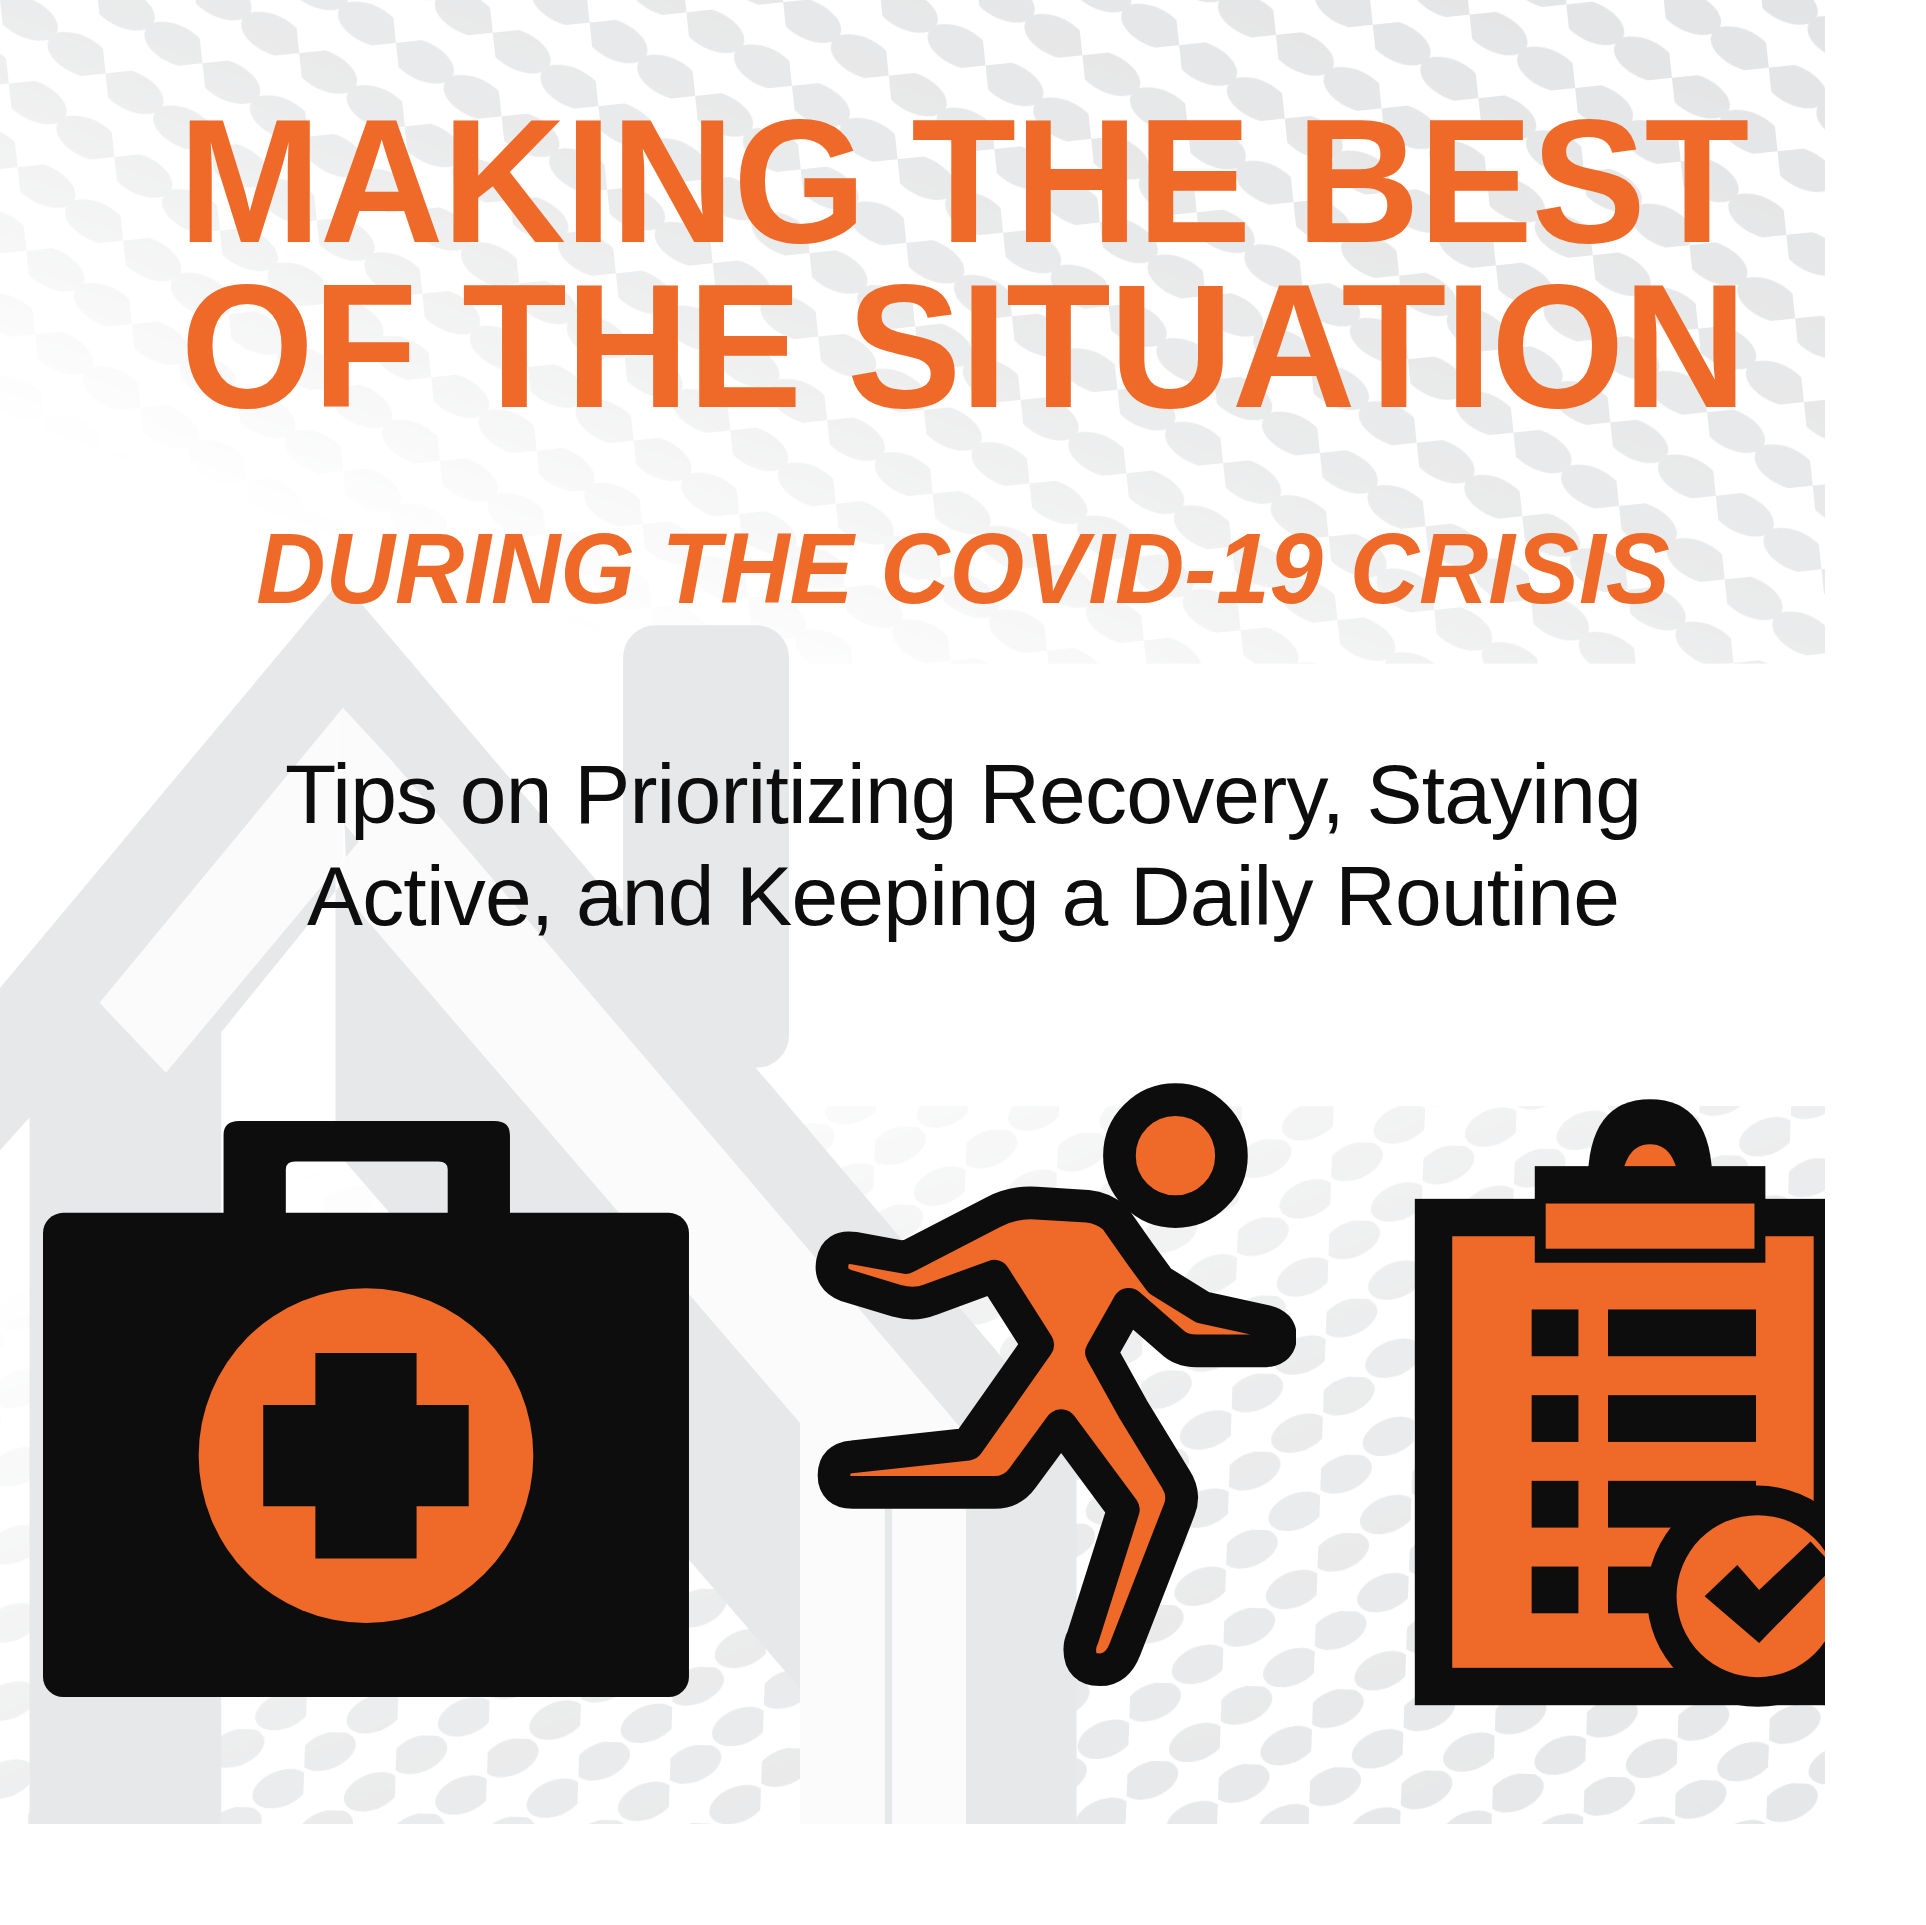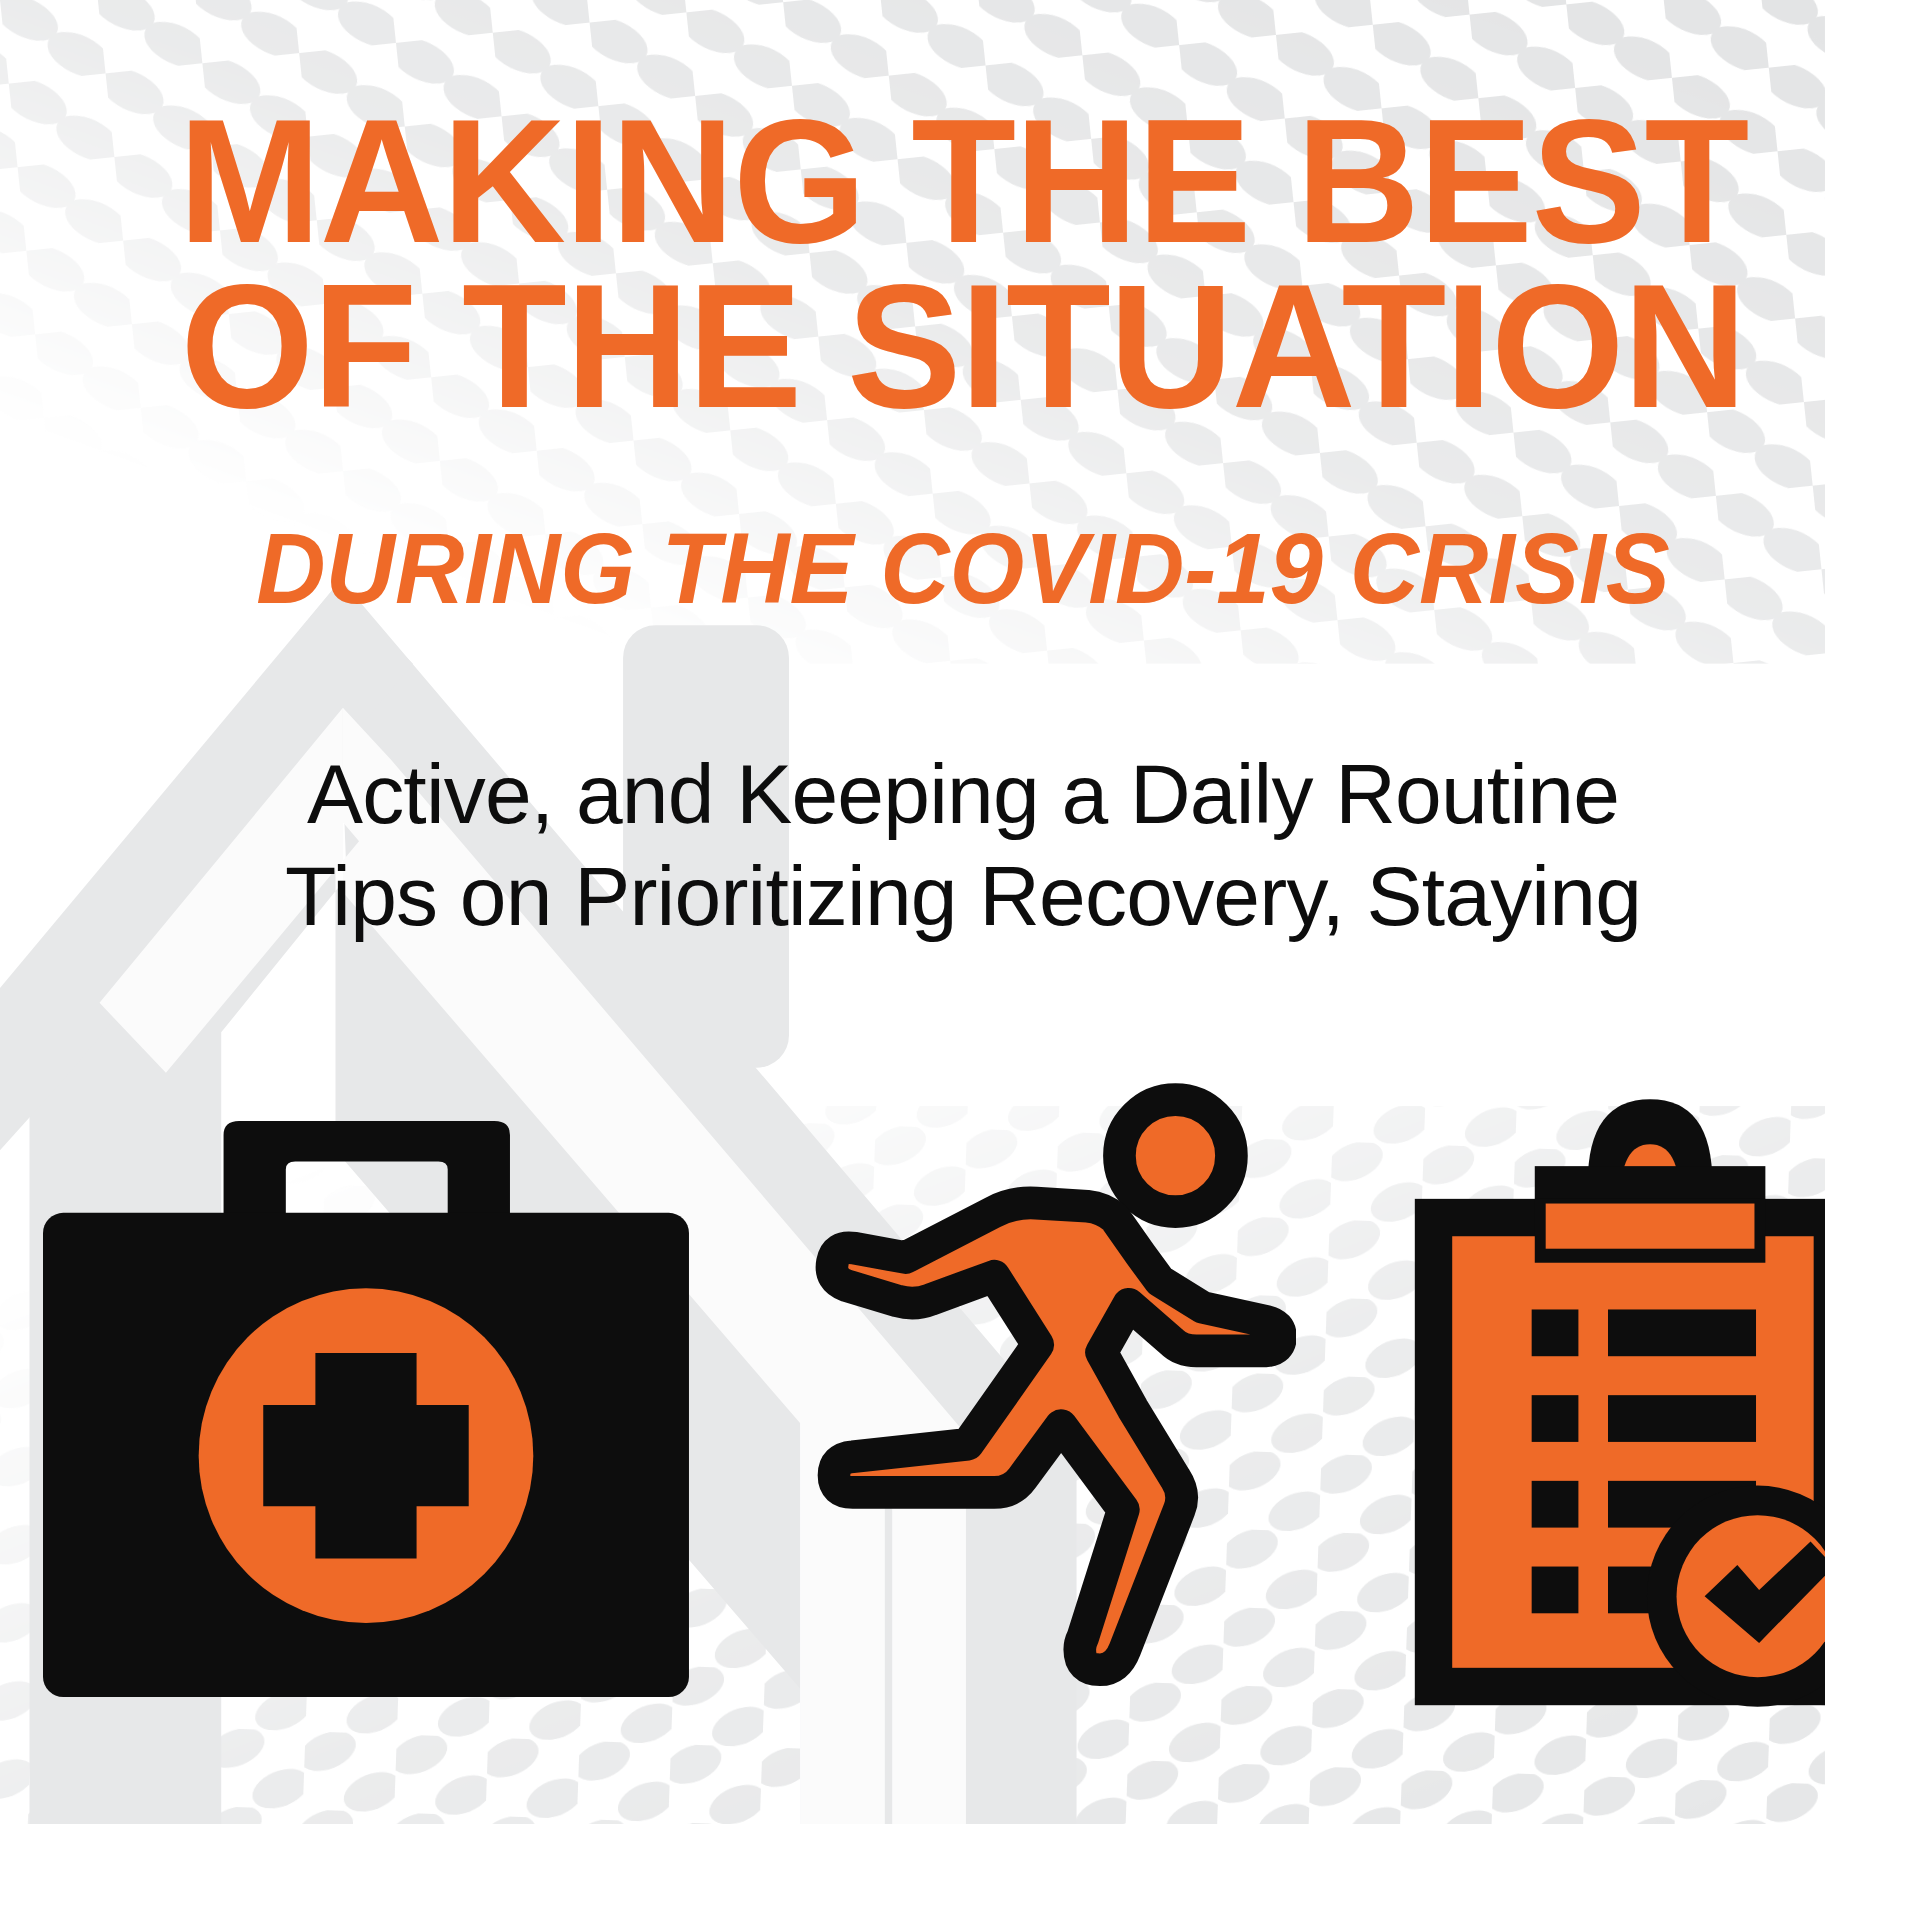--- a/index.html
+++ b/index.html
@@ -176,22 +176,22 @@
     </g>
 
     <rect x="300" y="1400" width="785" height="1074" fill="#ffffff" opacity="0.0"></rect>
   </svg>
 
   <div id="text-block">
     <div id="headline-line1" class="headline">MAKING THE BEST</div>
     <div id="headline-line2" class="headline">OF THE SITUATION</div>
     <div id="subtitle">DURING THE COVID-19 CRISIS</div>
     <div id="description">
+      <span class="desc-line">Tips on Prioritizing Recovery, Staying</span>
       <span class="desc-line">Active, and Keeping a Daily Routine</span>
-      <span class="desc-line">Tips on Prioritizing Recovery, Staying</span>
     </div>
   </div>
 
   <div id="icon-row">
 
     <div class="icon-holder" id="icon-firstaid">
       <svg viewBox="0 0 830 740" xmlns="http://www.w3.org/2000/svg">
 
         <path d="M 232 18 Q 232 0 252 0 L 580 0 Q 600 0 600 18 L 600 150 L 520 150
                  L 520 62 Q 520 52 508 52 L 324 52 Q 312 52 312 62 L 312 150 L 232 150 Z" fill="#0d0d0d"></path>

